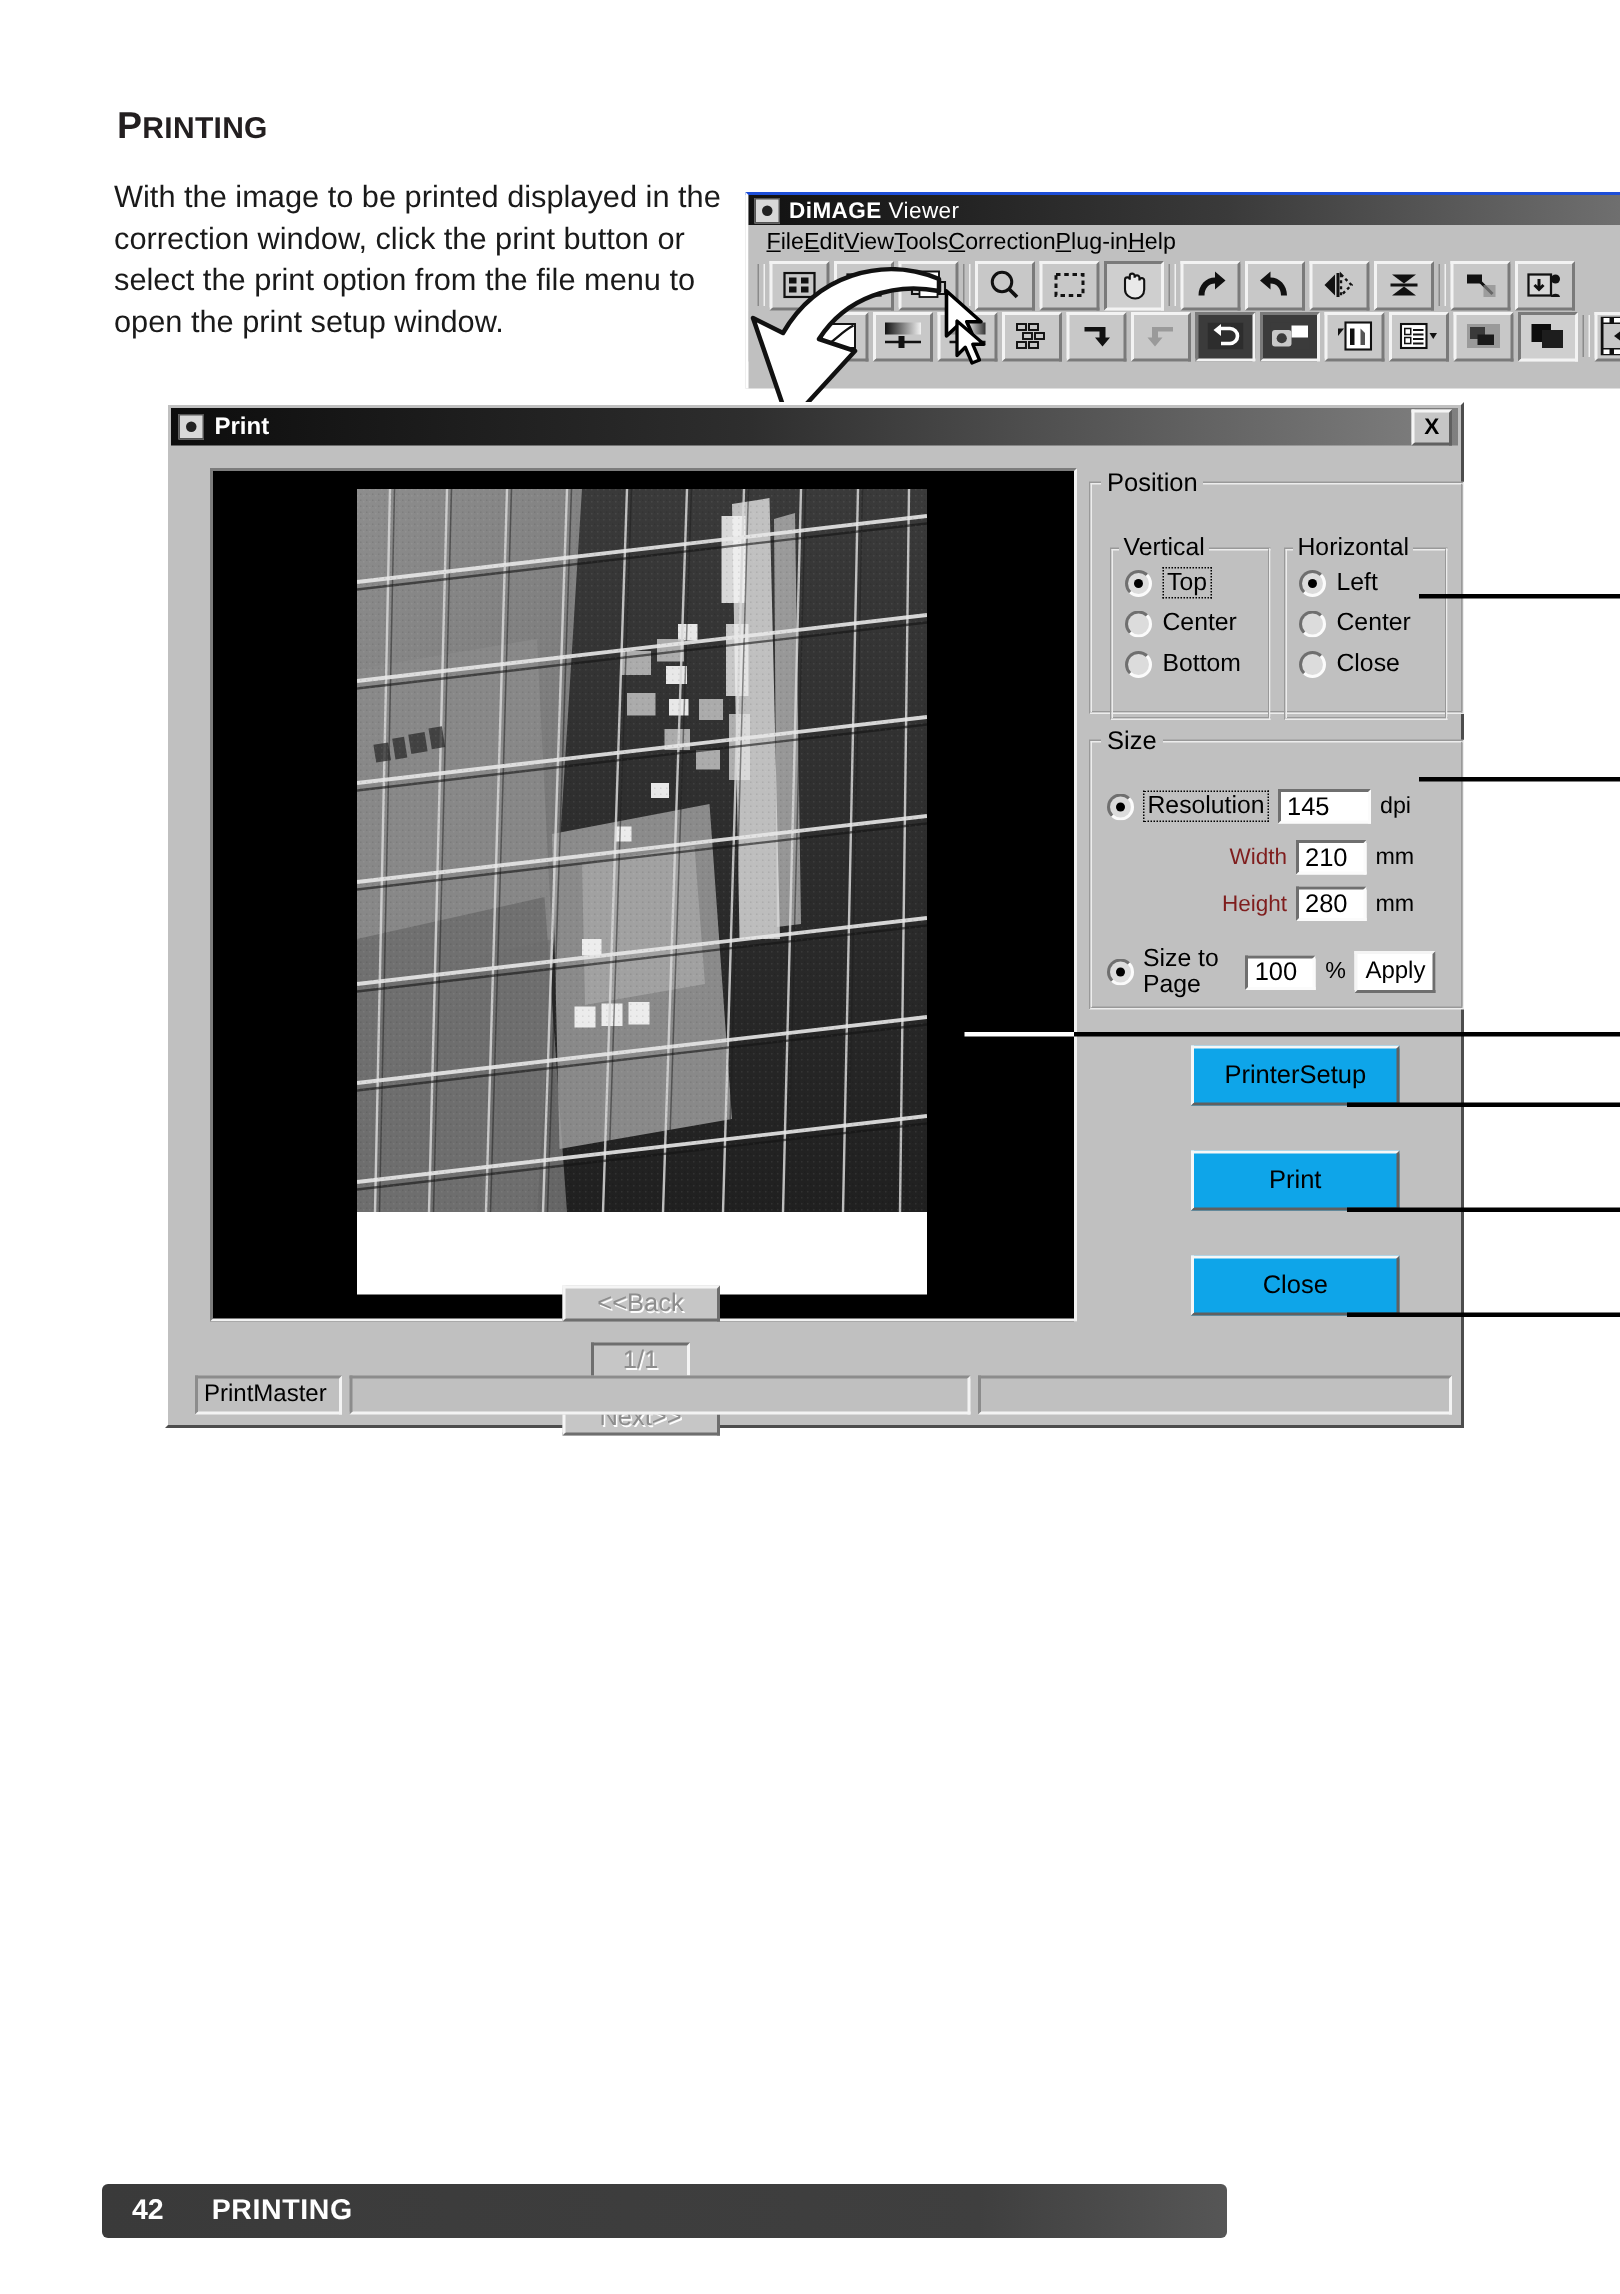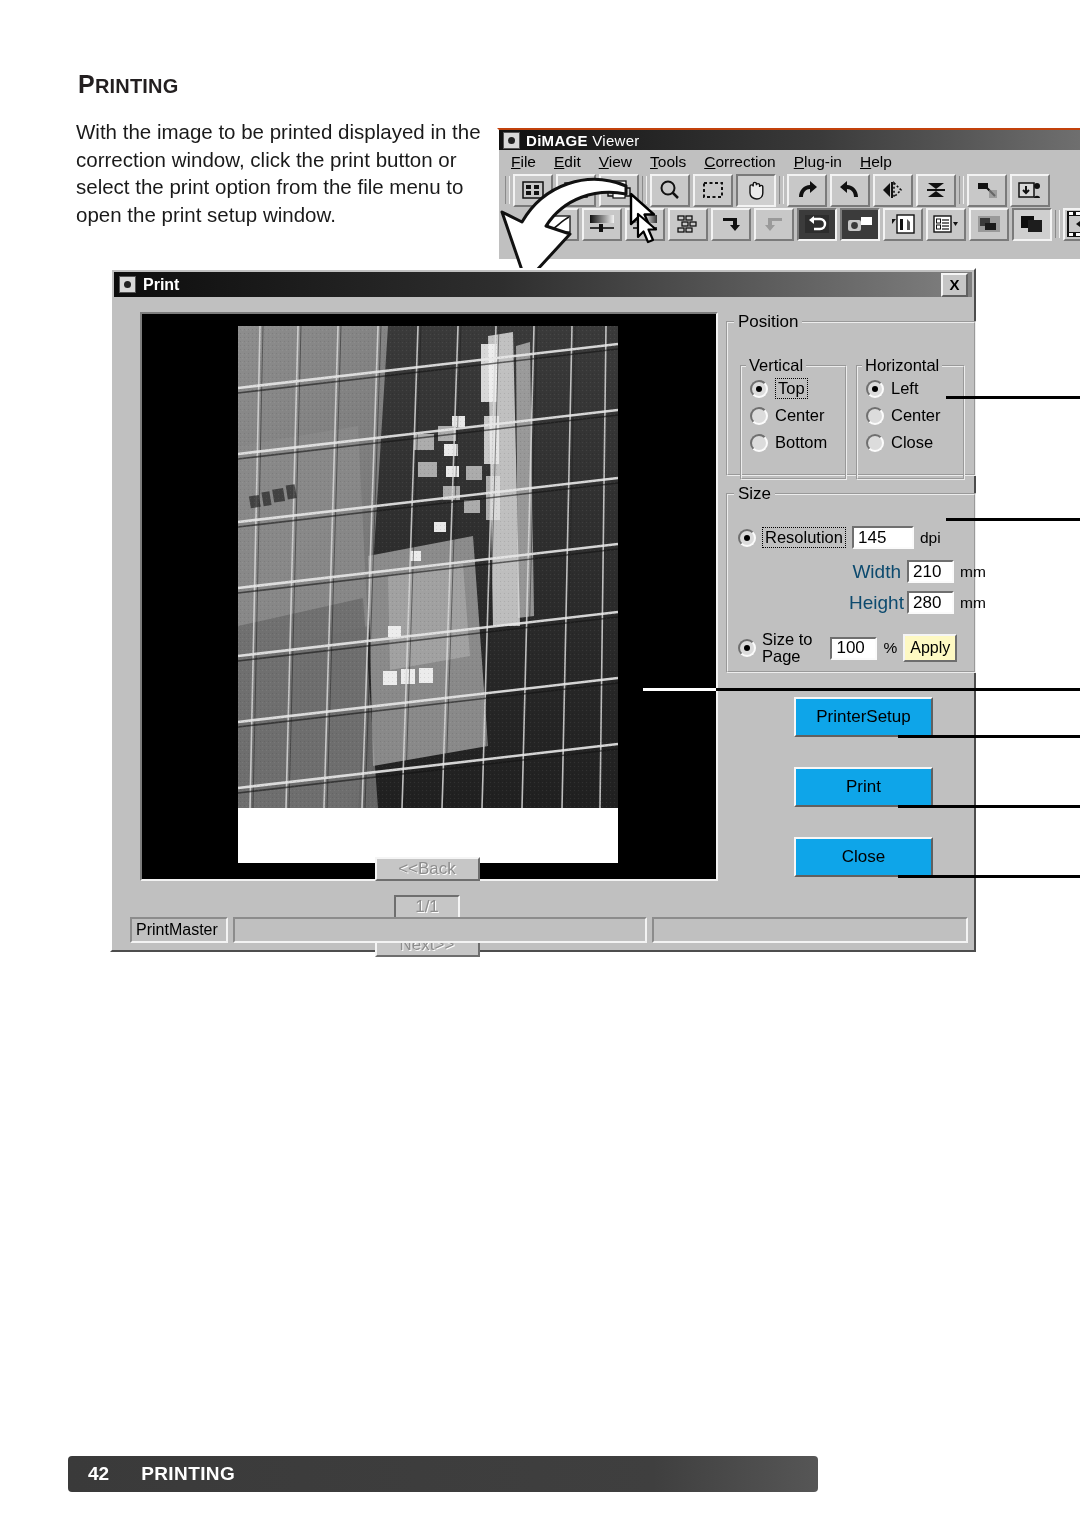--- a/index.html
+++ b/index.html
@@ -24,36 +24,36 @@
   
   #intro{
     position:absolute;left:76px;top:118px;width:420px;
     font-size:20.5px;line-height:27.5px;color:#1a1a1a;
   }
 
   
   #viewer{
     position:absolute;left:497px;top:128px;width:583px;height:131px;
     background:#c0c0c0;
-    border-top:2px solid #c2410c;border-left:2px solid #ffffff;
+    border-top:2px solid #1d4ed8;border-left:2px solid #ffffff;
     box-sizing:border-box;
   }
   #viewer-title{
     height:20px;background:linear-gradient(to right,#111 0%,#3a3a3a 55%,#6f6f6f 100%);
     display:flex;align-items:center;gap:6px;padding-left:4px;
   }
   #viewer-title .tlabel{color:#fff;font-size:15px;font-weight:bold;letter-spacing:.3px;}
   #viewer-title .tlabel .thin{font-weight:normal;}
   .app-icon{
     width:15px;height:15px;background:#d8d8d8;border:1px solid #555;
     display:flex;align-items:center;justify-content:center;flex:0 0 auto;
   }
   .app-icon i{display:block;width:7px;height:7px;border-radius:50%;background:#222;}
   #menubar{
-    height:23px;display:flex;align-items:center;gap:18px;padding-left:12px;
+    height:23px;display:flex;align-items:center;padding-left:12px;
     font-size:15.5px;color:#000;background:#c0c0c0;
   }
   #menubar span u{text-decoration:underline;}
   .tb-row{
     display:flex;align-items:center;gap:3px;padding:2px 0 2px 6px;background:#c0c0c0;
     height:34px;box-sizing:border-box;
   }
   .tb-row.second{padding-left:40px;}
   .tbtn{
     width:36px;height:29px;background:#c8c8c8;
@@ -162,23 +162,23 @@
 
   #size-group{position:absolute;left:0;top:172px;width:246px;height:185px;}
   .size-row{display:flex;align-items:center;gap:6px;}
   .tinput{
     background:#fff;border-top:2px solid #6f6f6f;border-left:2px solid #6f6f6f;
     border-right:2px solid #fbfbfb;border-bottom:2px solid #fbfbfb;
     height:23px;display:flex;align-items:center;padding-left:4px;
     font-size:17px;color:#000;box-sizing:border-box;
   }
   .unit{font-size:15.5px;color:#000;}
-  .lbl{font-size:19px;color:#0c4a6e;margin-left:43px;}
+  .lbl{font-size:15px;color:#7f1d1d;}
   #applybtn{
-    height:24px;padding:0 5px;background:#fef9c3;
+    height:24px;padding:0 5px;background:#ffffff;
     border-top:2px solid #f5f5f5;border-left:2px solid #f5f5f5;
     border-right:2px solid #6e6e6e;border-bottom:2px solid #6e6e6e;
     display:flex;align-items:center;justify-content:center;font-size:16px;color:#000;
   }
 
   .actbtn{
     position:absolute;width:135px;height:36px;background:#0ea5e9;
     border-top:2px solid #f7f7f7;border-left:2px solid #f7f7f7;
     border-right:2px solid #606060;border-bottom:2px solid #606060;
     display:flex;align-items:center;justify-content:center;font-size:17px;color:#000;

